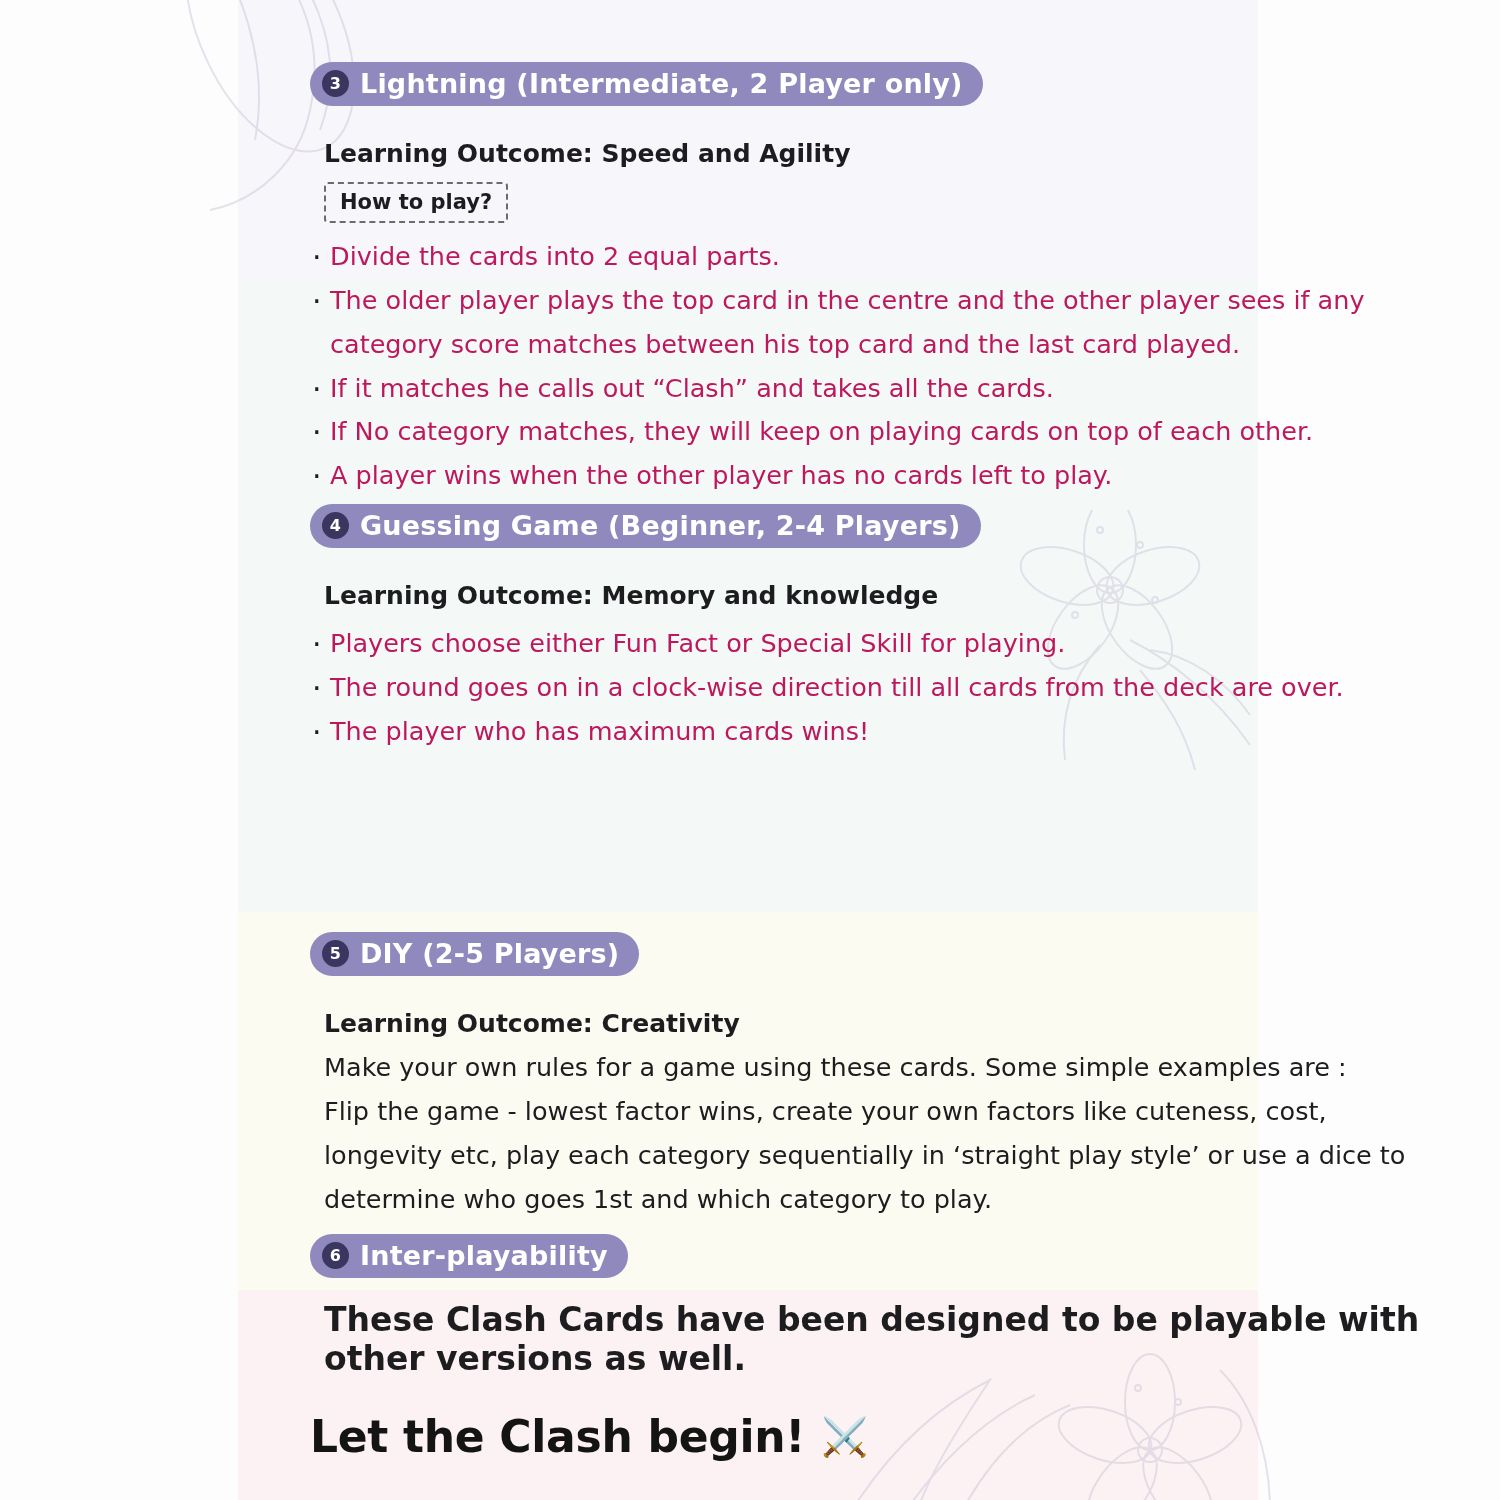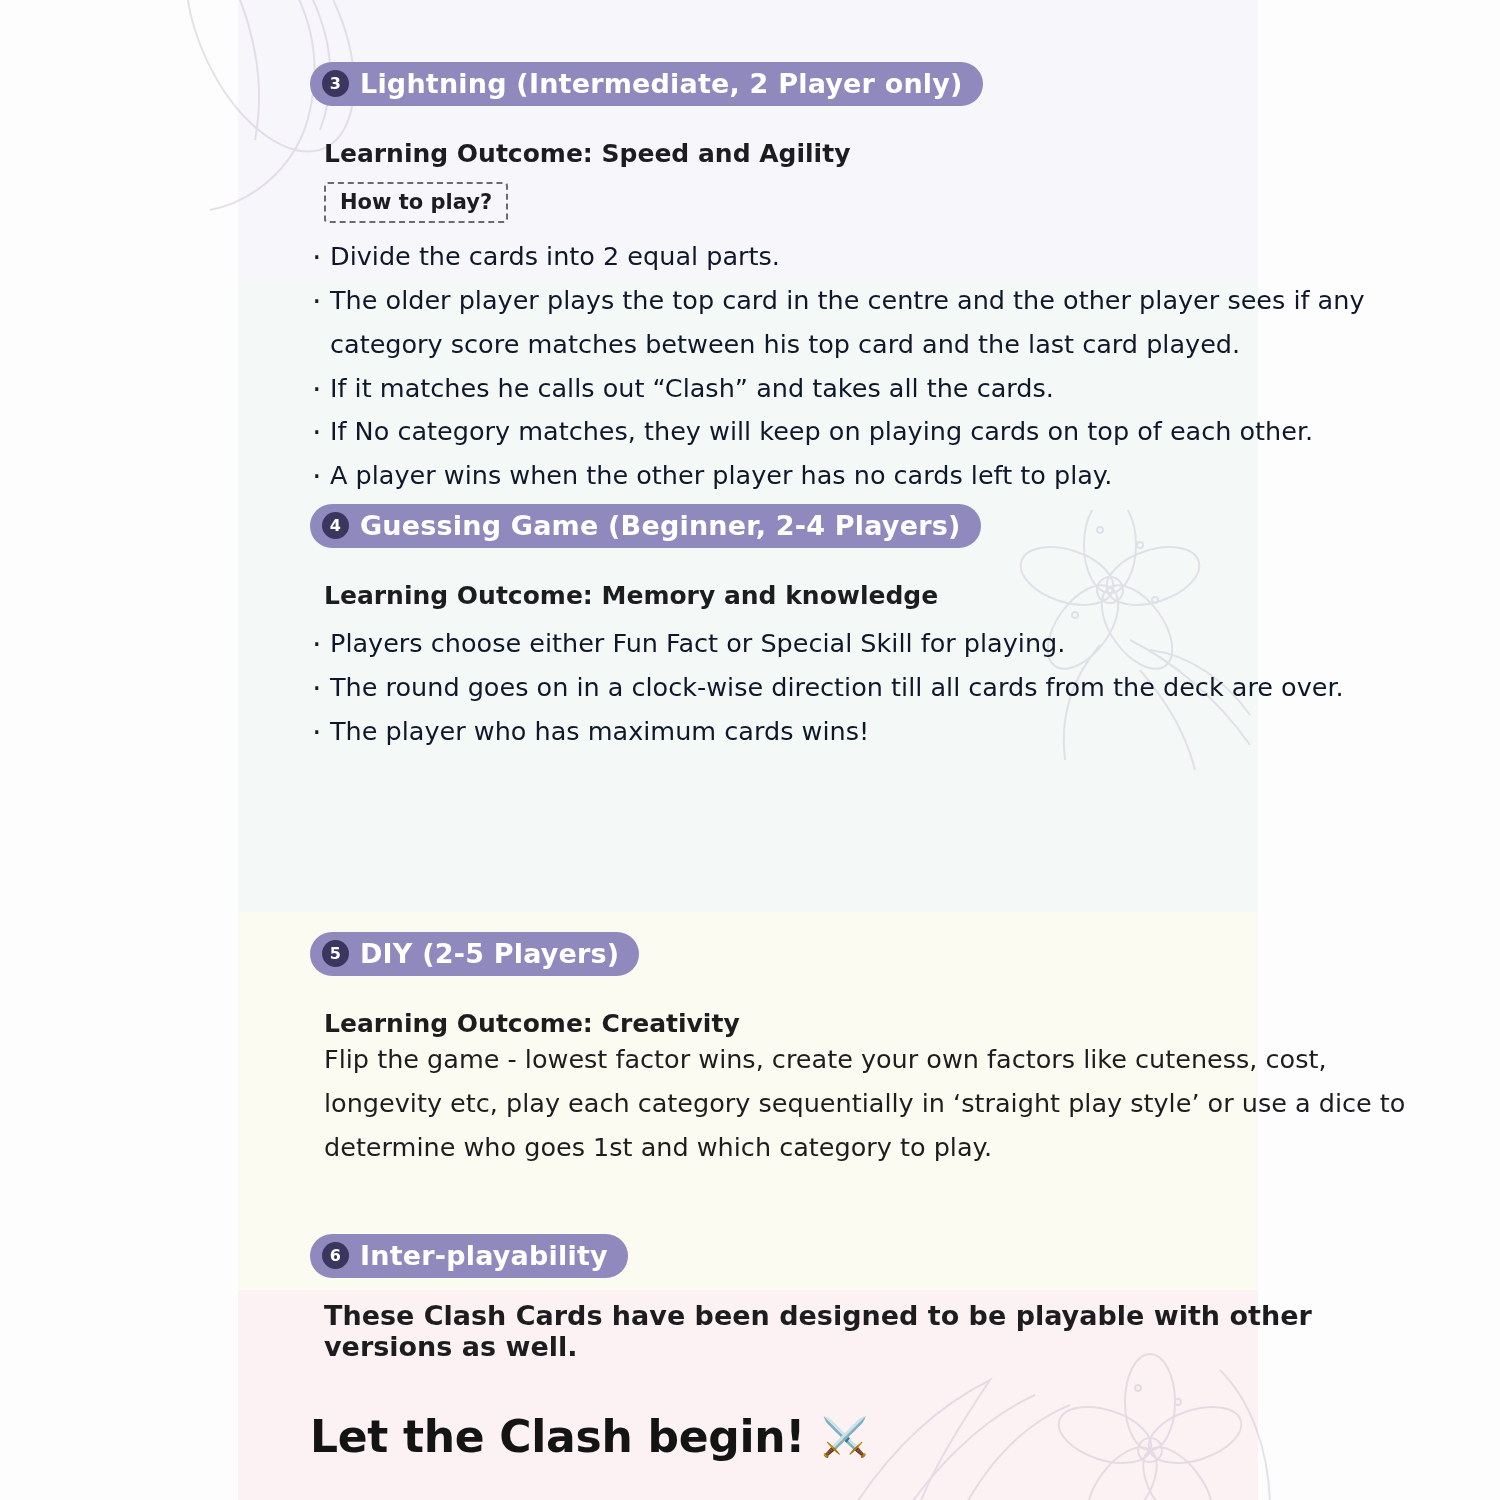--- a/index.html
+++ b/index.html
@@ -111,21 +111,21 @@
     margin: 14px 0 0 14px;
   }
   ul.bullets {
     list-style: none;
     margin: 12px 0 0 0;
     padding: 0;
   }
   ul.bullets li {
     position: relative;
     font-size: 25.5px;
-    color: #0f172a;
+    color: #be185d;
     line-height: 1.72;
     padding-left: 20px;
     margin: 0;
   }
   ul.bullets li::before {
     content: "·";
     position: absolute;
     left: 2px;
     top: -3px;
     font-size: 30px;
@@ -133,21 +133,21 @@
     color: #1d1d1f;
   }
   .para {
     font-size: 25.5px;
     color: #1d1d1f;
     line-height: 1.72;
     margin: 8px 0 0 14px;
   }
   .para.tight { margin-top: 0; }
   .final-line {
-    font-size: 27px;
+    font-size: 33px;
     font-weight: bold;
     color: #1d1d1f;
     margin-left: 14px;
   }
   .closing {
     position: absolute;
     left: 310px;
     top: 1411px;
     font-size: 44px;
     font-weight: bold;
@@ -253,20 +253,21 @@
         <li>The player who has maximum cards wins!</li>
       </ul>
     </div>
 
     <div class="section" style="top: 932px;">
       <div class="badge">
         <span class="num">5</span>
         <span>DIY (2-5 Players)</span>
       </div>
       <div class="outcome">Learning Outcome: Creativity</div>
+      <div class="para">Make your own rules for a game using these cards. Some simple examples are :</div>
       <div class="para tight">Flip the game - lowest factor wins, create your own factors like cuteness, cost, longevity etc, play each category sequentially in ‘straight play style’ or use a dice to determine who goes 1st and which category to play.</div>
     </div>
 
     <div class="section" style="top: 1234px;">
       <div class="badge">
         <span class="num">6</span>
         <span>Inter-playability</span>
       </div>
       <div class="final-line" style="margin-top:22px;">These Clash Cards have been designed to be playable with other versions as well.</div>
     </div>

